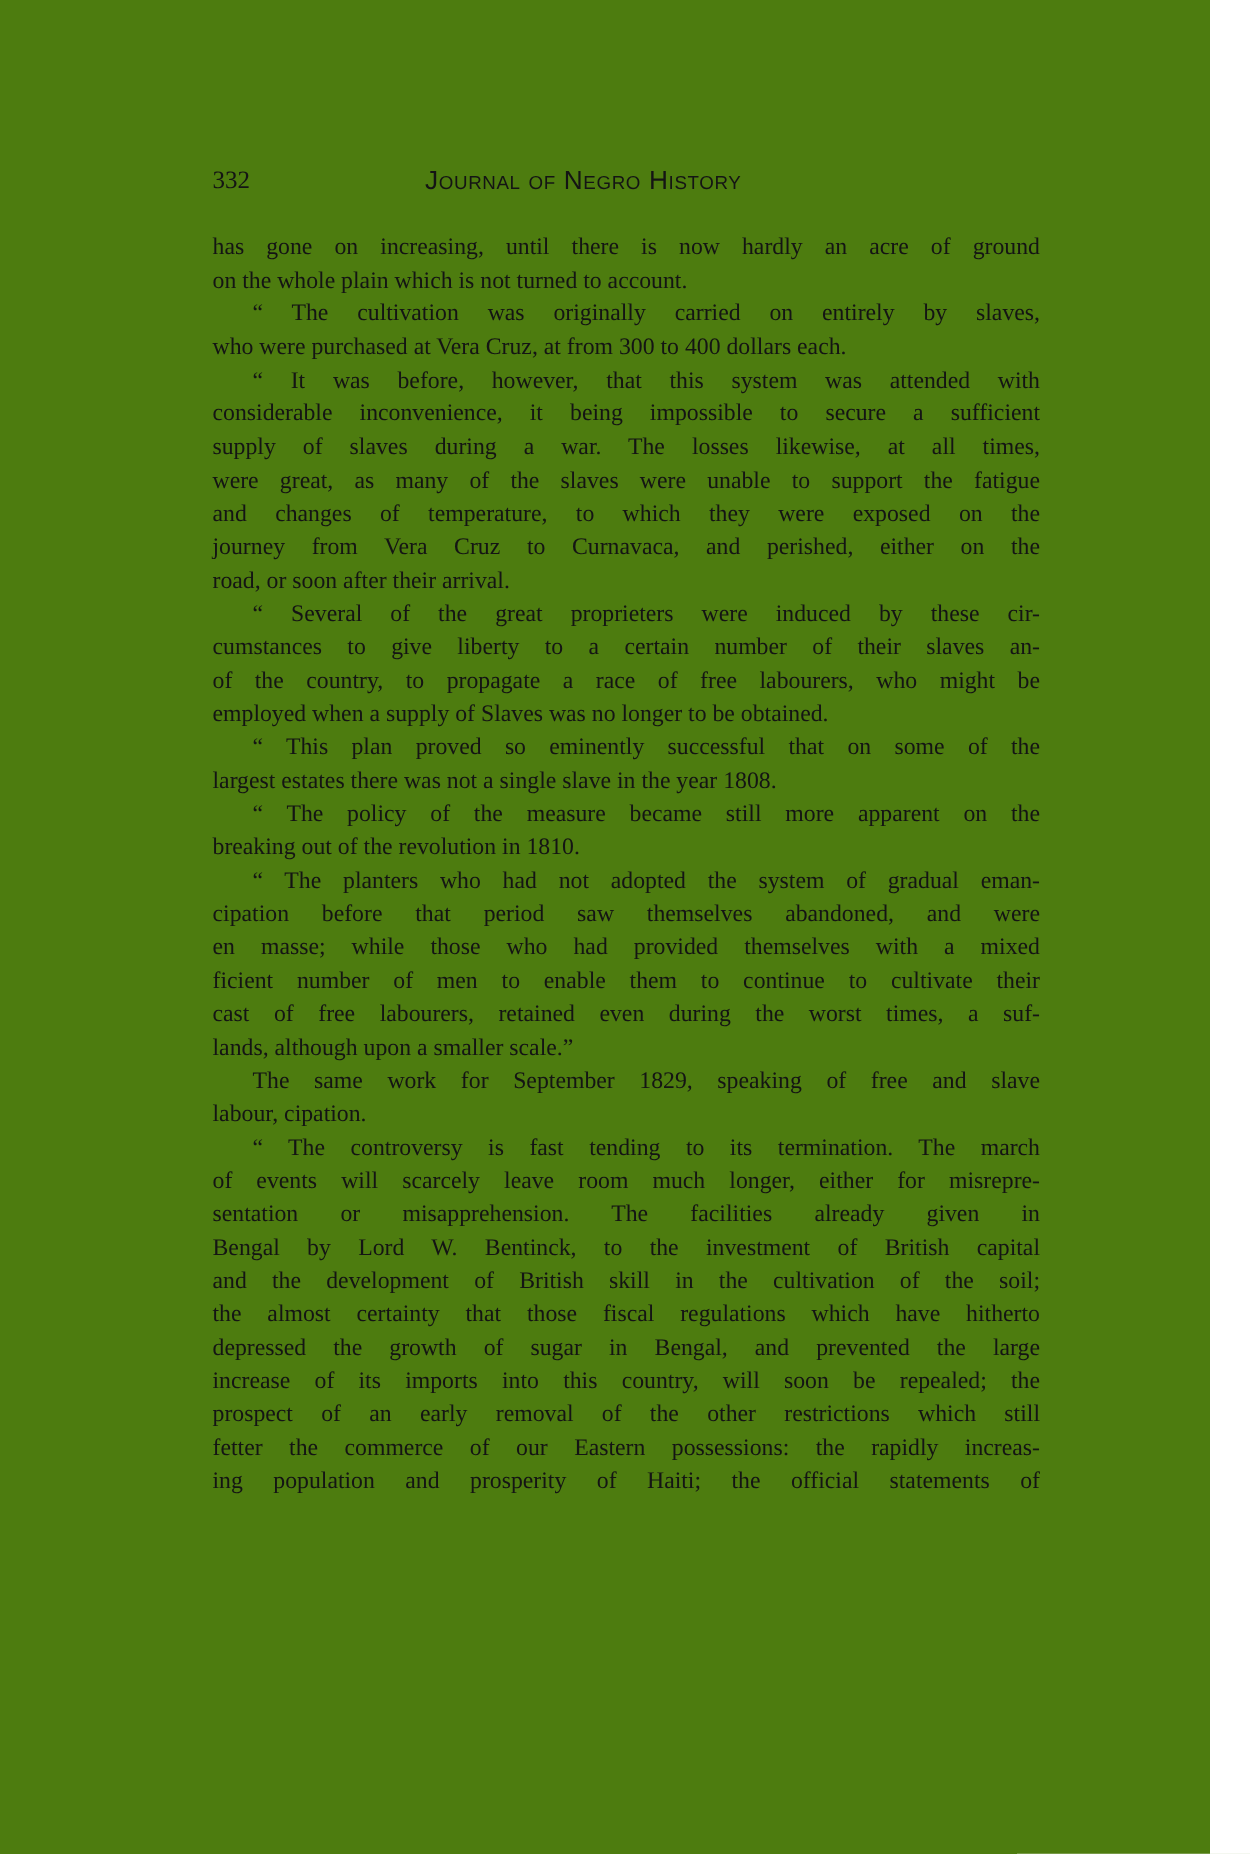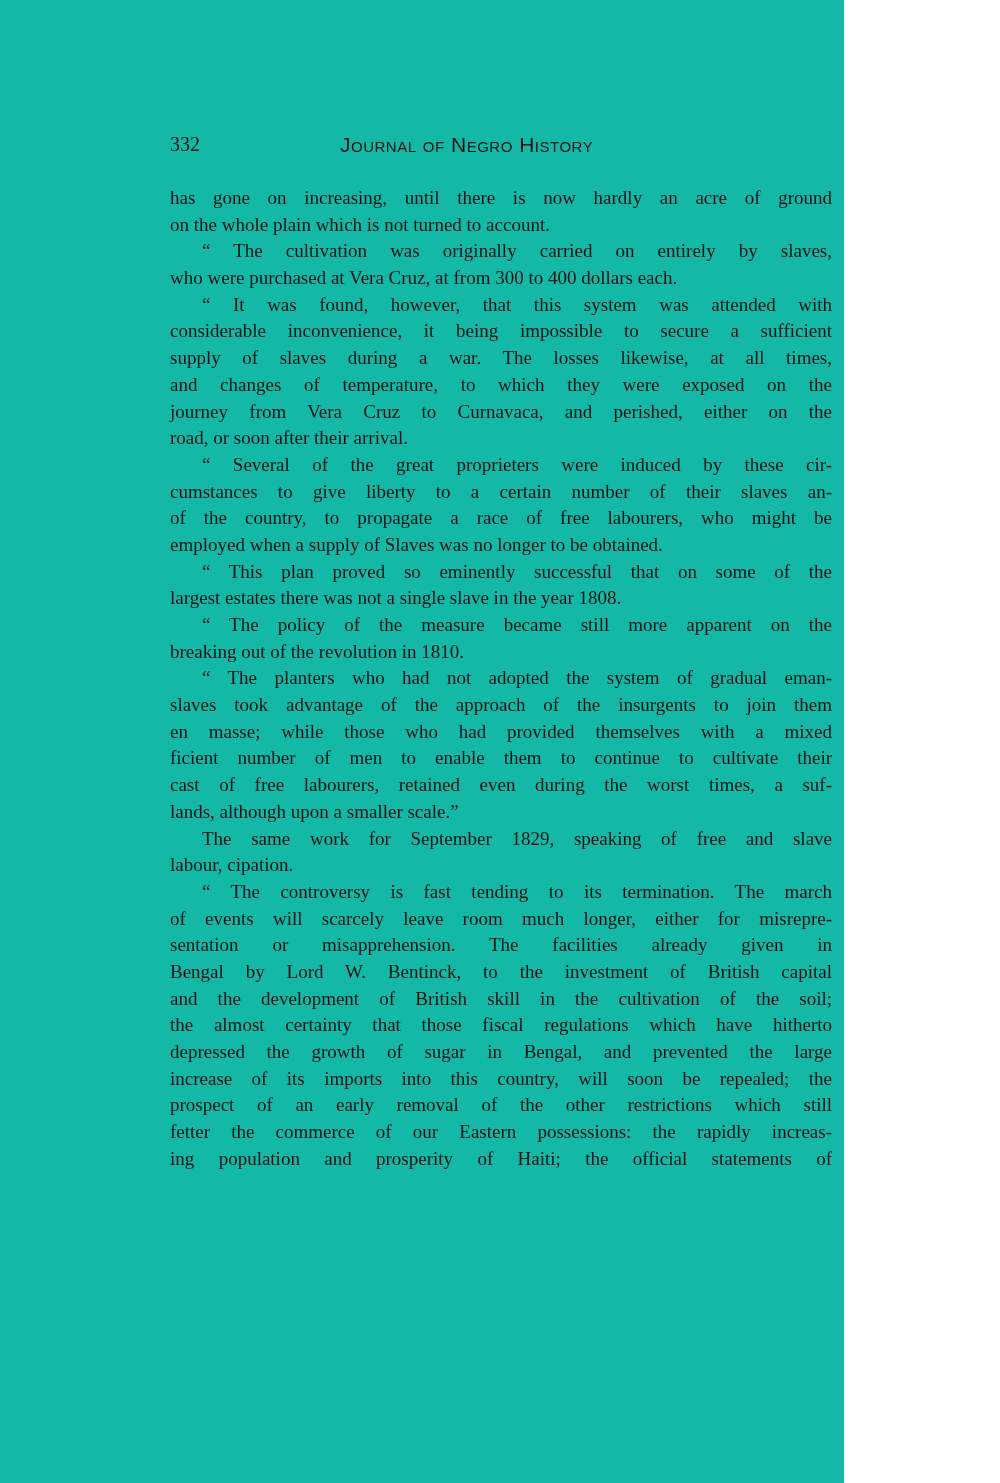--- a/index.html
+++ b/index.html
@@ -1,51 +1,52 @@
 <!DOCTYPE html>
 <html><head>
 <meta charset="utf-8">
 <style>
   html, body { margin: 0; padding: 0; background: #ffffff; }
   body { width: 1000px; height: 1483px; position: relative; overflow: hidden; }
-  .page { position: absolute; left: 0; top: 0; width: 844px; height: 1483px; background: #14b8a6; color: #141414; font-family: "DejaVu Serif", "Liberation Serif", serif; }
+  .page { position: absolute; left: 0; top: 0; width: 968px; height: 1483px; background: #4d7c0f; color: #141414; font-family: "DejaVu Serif", "Liberation Serif", serif; }
   .page-number { position: absolute; left: 170px; top: 133px; font-size: 20px; font-family: "Liberation Serif", serif; }
   .running-head { position: absolute; left: 340px; top: 133px; font-size: 21px; font-family: Liberation Sans, sans-serif; letter-spacing: 0.5px; font-variant: small-caps; }
   .body-text { position: absolute; left: 170px; top: 185px; width: 662px; }
   .line { display: block; height: 26.7px; line-height: 26.7px; font-size: 19px; font-family: "Liberation Serif", serif; white-space: nowrap; text-align: justify; text-align-last: justify; }
   .line.last { text-align-last: left; }
   .line.indent { padding-left: 32px; }
 </style>
 </head>
 <body>
 
 <div class="page">
   <div class="page-number">332</div>
   <div class="running-head">Journal of Negro History</div>
   <div class="body-text" id="body-text">
       <span class="line"><span>has gone on increasing, until there is now hardly an acre of ground</span></span>
       <span class="line last">on the whole plain which is not turned to account.</span>
       <span class="line indent"><span>“ The cultivation was originally carried on entirely by slaves,</span></span>
       <span class="line last">who were purchased at Vera Cruz, at from 300 to 400 dollars each.</span>
-      <span class="line indent"><span>“ It was found, however, that this system was attended with</span></span>
+      <span class="line indent"><span>“ It was before, however, that this system was attended with</span></span>
       <span class="line"><span>considerable inconvenience, it being impossible to secure a sufficient</span></span>
       <span class="line"><span>supply of slaves during a war.  The losses likewise, at all times,</span></span>
+      <span class="line"><span>were great, as many of the slaves were unable to support the fatigue</span></span>
       <span class="line"><span>and changes of temperature, to which they were exposed on the</span></span>
       <span class="line"><span>journey from Vera Cruz to Curnavaca, and perished, either on the</span></span>
       <span class="line last">road, or soon after their arrival.</span>
       <span class="line indent"><span>“ Several of the great proprieters were induced by these cir-</span></span>
       <span class="line"><span>cumstances to give liberty to a certain number of their slaves an-</span></span>
       <span class="line"><span>of the country, to propagate a race of free labourers, who might be</span></span>
       <span class="line last">employed when a supply of Slaves was no longer to be obtained.</span>
       <span class="line indent"><span>“ This plan proved so eminently successful that on some of the</span></span>
       <span class="line last">largest estates there was not a single slave in the year 1808.</span>
       <span class="line indent"><span>“ The policy of the measure became still more apparent on the</span></span>
       <span class="line last">breaking out of the revolution in 1810.</span>
       <span class="line indent"><span>“ The planters who had not adopted the system of gradual eman-</span></span>
-      <span class="line"><span>slaves took advantage of the approach of the insurgents to join them</span></span>
+      <span class="line"><span>cipation before that period saw themselves abandoned, and were</span></span>
       <span class="line"><span>en masse; while those who had provided themselves with a mixed</span></span>
       <span class="line"><span>ficient number of men to enable them to continue to cultivate their</span></span>
       <span class="line"><span>cast of free labourers, retained even during the worst times, a suf-</span></span>
       <span class="line last">lands, although upon a smaller scale.”</span>
       <span class="line indent"><span>The same work for September 1829, speaking of free and slave</span></span>
       <span class="line last">labour, cipation.</span>
       <span class="line indent"><span>“ The controversy is fast tending to its termination.  The march</span></span>
       <span class="line"><span>of events will scarcely leave room much longer, either for misrepre-</span></span>
       <span class="line"><span>sentation or misapprehension.  The facilities already given in</span></span>
       <span class="line"><span>Bengal by Lord W. Bentinck, to the investment of British capital</span></span>

